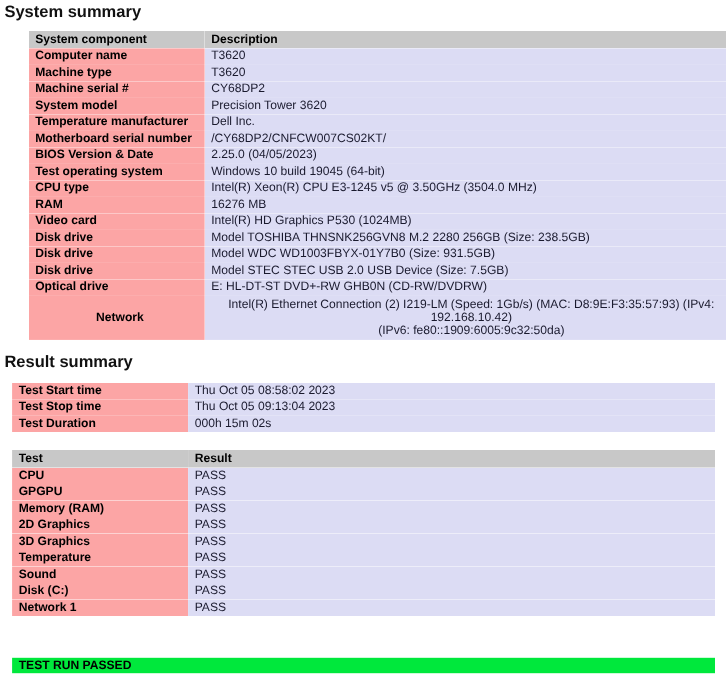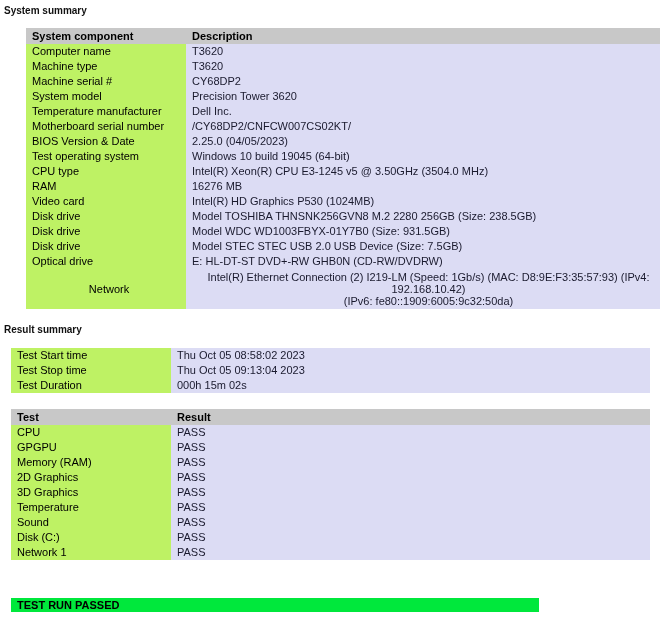--- a/index.html
+++ b/index.html
@@ -16,21 +16,21 @@
     overflow: hidden;
   }
   .page {
     position: relative;
     width: 660px;
     height: 620px;
     box-sizing: border-box;
     padding: 0;
   }
   .section-title {
-    font-size: 10px;
+    font-size: 15px;
     font-weight: bold;
     color: #111111;
     margin: 0;
     padding: 0 0 0 2px;
     line-height: 14px;
   }
   .title-system {
     position: absolute;
     left: 2px;
     top: 4px;
@@ -57,22 +57,22 @@
   }
   table.report th {
     text-align: left;
     font-weight: bold;
     background: #c8c8c8;
     height: 14px;
   }
   .col-key { width: 160px; }
   .col-val { width: 479px; }
   tbody td.key {
-    background: #bef264;
-    font-weight: normal;
+    background: #fca5a5;
+    font-weight: bold;
     color: #000000;
   }
   tbody td.val {
     background: #dcdcf4;
     color: #1a1a2e;
     font-weight: normal;
   }
   tbody tr.tall td {
     padding-top: 2px;
     padding-bottom: 2px;
@@ -95,21 +95,21 @@
   }
   .tbl-tests {
     position: absolute;
     left: 11px;
     top: 409px;
   }
   .banner {
     position: absolute;
     left: 11px;
     top: 598px;
-    width: 528px;
+    width: 639px;
     height: 14px;
     box-sizing: border-box;
     background: #00e83c;
     color: #000000;
     font-weight: bold;
     font-size: 11px;
     line-height: 14px;
     padding-left: 6px;
   }
 </style>

